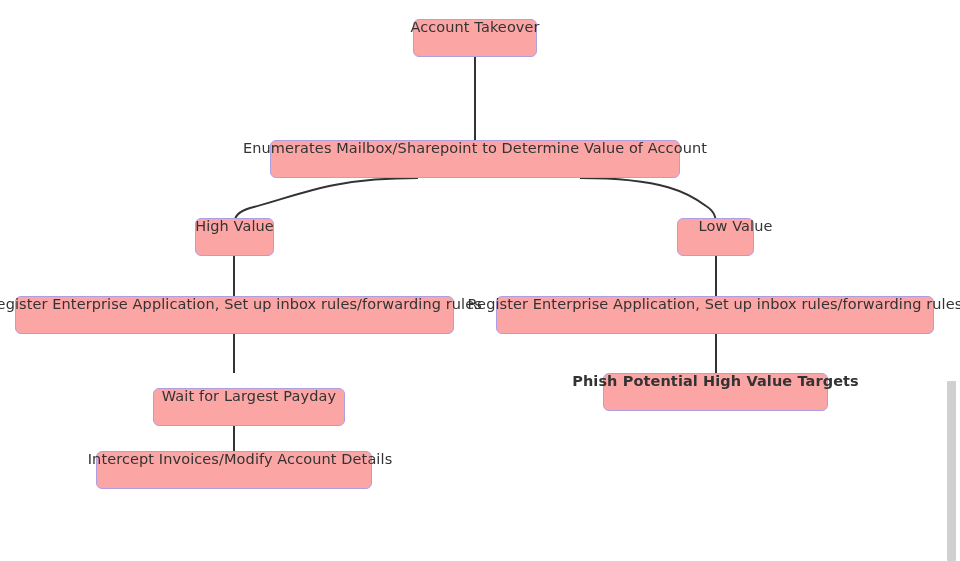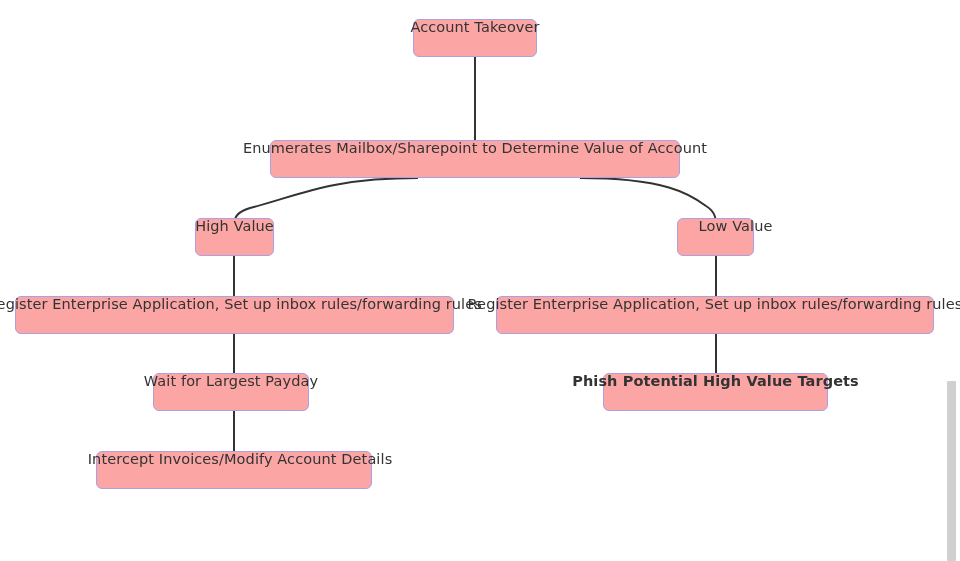--- a/index.html
+++ b/index.html
@@ -48,21 +48,21 @@
     display: block;
     padding: 0 2px;
   }
   
   #node-account-takeover      { left: 413px; top: 19px;  width: 124px; height: 38px; }
   #node-enumerates            { left: 270px; top: 140px; width: 410px; height: 38px; }
   #node-high-value            { left: 195px; top: 218px; width: 79px;  height: 38px; }
   #node-low-value             { left: 677px; top: 218px; width: 77px;  height: 38px; padding-left: 40px; }
   #node-register-left         { left: 15px;  top: 296px; width: 439px; height: 38px; }
   #node-register-right        { left: 496px; top: 296px; width: 438px; height: 38px; }
-  #node-wait-payday           { left: 153px; top: 373px; width: 156px; height: 38px; }
+  #node-wait-payday           { left: 153px; top: 388px; width: 192px; height: 38px; }
   #node-phish-targets         { left: 603px; top: 373px; width: 225px; height: 38px; font-weight: bold; }
   #node-intercept-invoices    { left: 96px;  top: 451px; width: 276px; height: 38px; padding-left: 12px; }
 
   
   #vertical-scrollbar {
     position: absolute;
     right: 4px;
     top: 381px;
     width: 9px;
     height: 180px;

